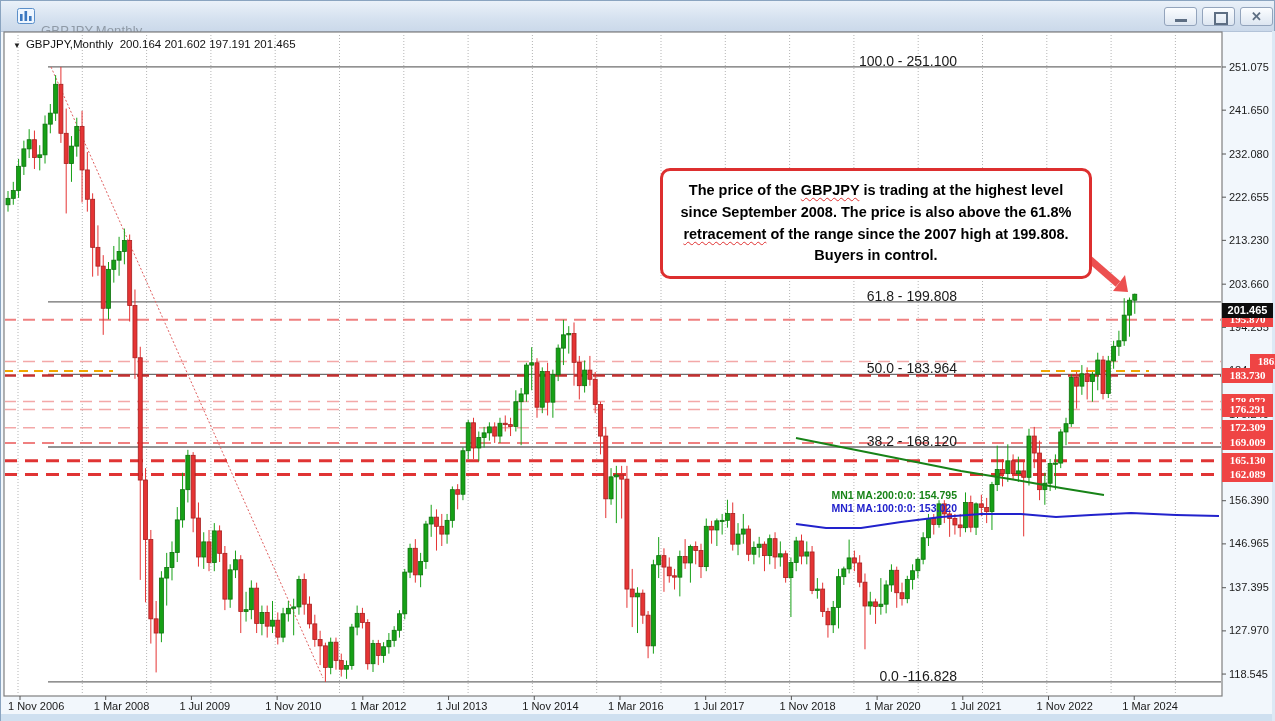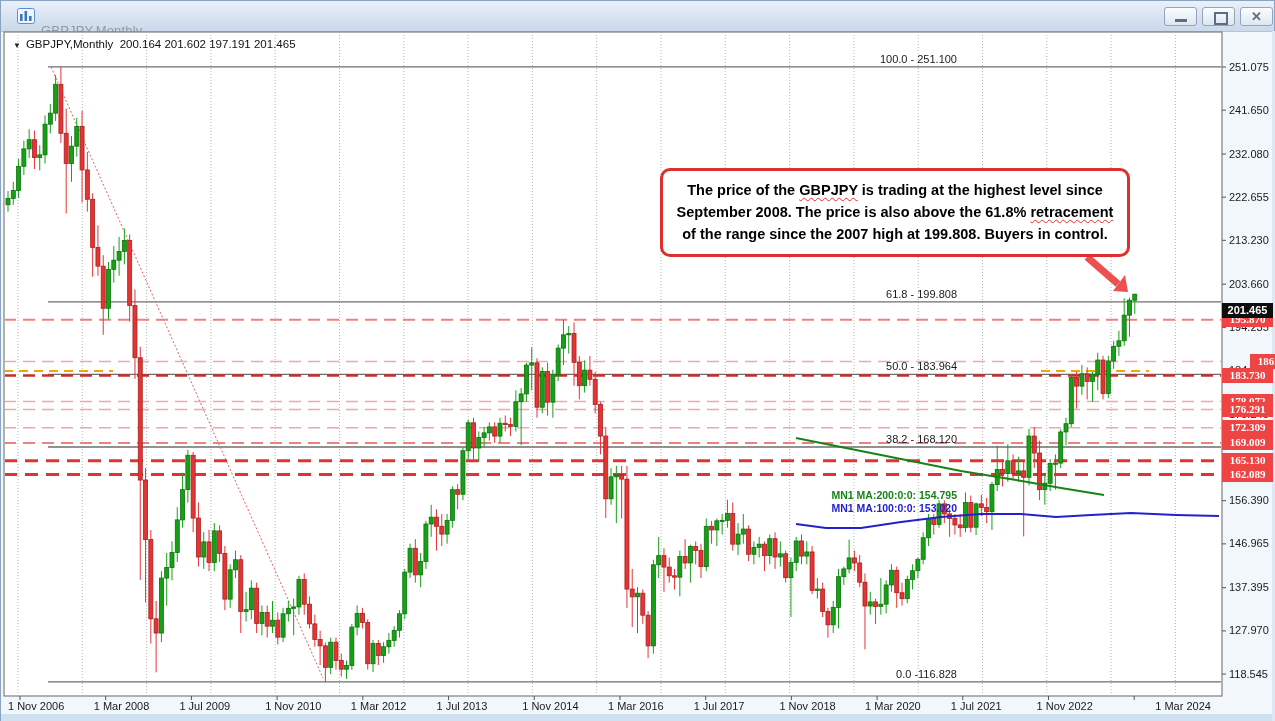--- a/index.html
+++ b/index.html
@@ -16,29 +16,29 @@
   .winbtn .dash{position:absolute;left:10px;top:11px;width:12px;height:3px;background:#5d6e83;}
   .winbtn .square{position:absolute;left:11px;top:4px;width:10px;height:9px;border:2px solid #5d6e83;}
   .winbtn .x{position:absolute;left:0;top:1px;width:100%;text-align:center;font-size:13px;
     font-weight:bold;color:#5d6e83;}
   
   #chart-layer{position:absolute;left:0;top:0;width:1275px;height:721px;z-index:1;}
   #overlay{position:absolute;left:0;top:0;width:1013px;height:721px;z-index:2;pointer-events:none;}
   #legend{position:absolute;left:12px;top:37px;font-size:11.5px;color:#111;white-space:pre;}
   #legend .arr{font-size:8px;color:#222;margin-right:5px;}
   .ptick{position:absolute;left:1228px;font-size:11px;color:#1a1a1a;}
-  .fiblab{position:absolute;right:57px;font-size:11px;color:#1a1a1a;white-space:nowrap;}
+  .fiblab{position:absolute;right:57px;font-size:14px;color:#1a1a1a;white-space:nowrap;}
   .badge{position:absolute;left:1221px;width:51px;height:15px;line-height:15px;text-align:center;
     font-size:11px;font-weight:bold;color:#fff;}
   .badge.red{background:#ef4444;font-family:Liberation Serif, serif;}
   .badge.black{background:#0d0d0d;}
   .xtick{position:absolute;top:699px;font-size:11px;color:#1a1a1a;white-space:nowrap;}
   .malabel{position:absolute;right:57px;font-size:10.5px;font-weight:bold;white-space:nowrap;}
   
-  #annotation{position:absolute;left:659px;top:167px;width:470px;z-index:3;background:#fff;
+  #annotation{position:absolute;left:659px;top:167px;width:432px;z-index:3;background:#fff;
     border:3px solid #dd2f2f;border-radius:10px;padding:9px 12px;box-sizing:border-box;
     font-size:14.5px;font-weight:bold;color:#000;text-align:center;line-height:1.5;}
   #annotation u.wavy{text-decoration:underline wavy #e03030;text-decoration-thickness:1px;
     text-underline-offset:2px;}
   
   #strip-bottom{position:absolute;left:0;top:713px;width:1275px;height:8px;background:#cfe0f0;}
   #strip-right{position:absolute;left:1271px;top:30px;width:4px;height:691px;background:#dce9f5;}
 </style>
 </head>
 <body>
@@ -597,21 +597,21 @@
         <div class="xtick" style="left: 264.13px;">1 Nov 2010</div>
         <div class="xtick" style="left: 349.84px;">1 Mar 2012</div>
         <div class="xtick" style="left: 435.55px;">1 Jul 2013</div>
         <div class="xtick" style="left: 521.26px;">1 Nov 2014</div>
         <div class="xtick" style="left: 606.97px;">1 Mar 2016</div>
         <div class="xtick" style="left: 692.68px;">1 Jul 2017</div>
         <div class="xtick" style="left: 778.39px;">1 Nov 2018</div>
         <div class="xtick" style="left: 864.1px;">1 Mar 2020</div>
         <div class="xtick" style="left: 949.81px;">1 Jul 2021</div>
         <div class="xtick" style="left: 1035.52px;">1 Nov 2022</div>
-        <div class="xtick" style="left: 1121.23px; margin-left: 33px;">1 Mar 2024</div>
+        <div class="xtick" style="left: 1121.23px;">1 Mar 2024</div>
       </div>
     <div id="fib-labels">
         <div class="fiblab" style="top: 51.8855px;">100.0 - 251.100</div>
         <div class="fiblab" style="top: 286.828px;">61.8 - 199.808</div>
         <div class="fiblab" style="top: 359.402px;">50.0 - 183.964</div>
         <div class="fiblab" style="top: 431.975px;">38.2 - 168.120</div>
         <div class="fiblab" style="top: 666.918px;">0.0 -116.828</div>
       </div>
     <div id="ma-labels">
         <div class="malabel" style="top: 488px; color: rgb(23, 131, 23);">MN1 MA:200:0:0: 154.795</div>

